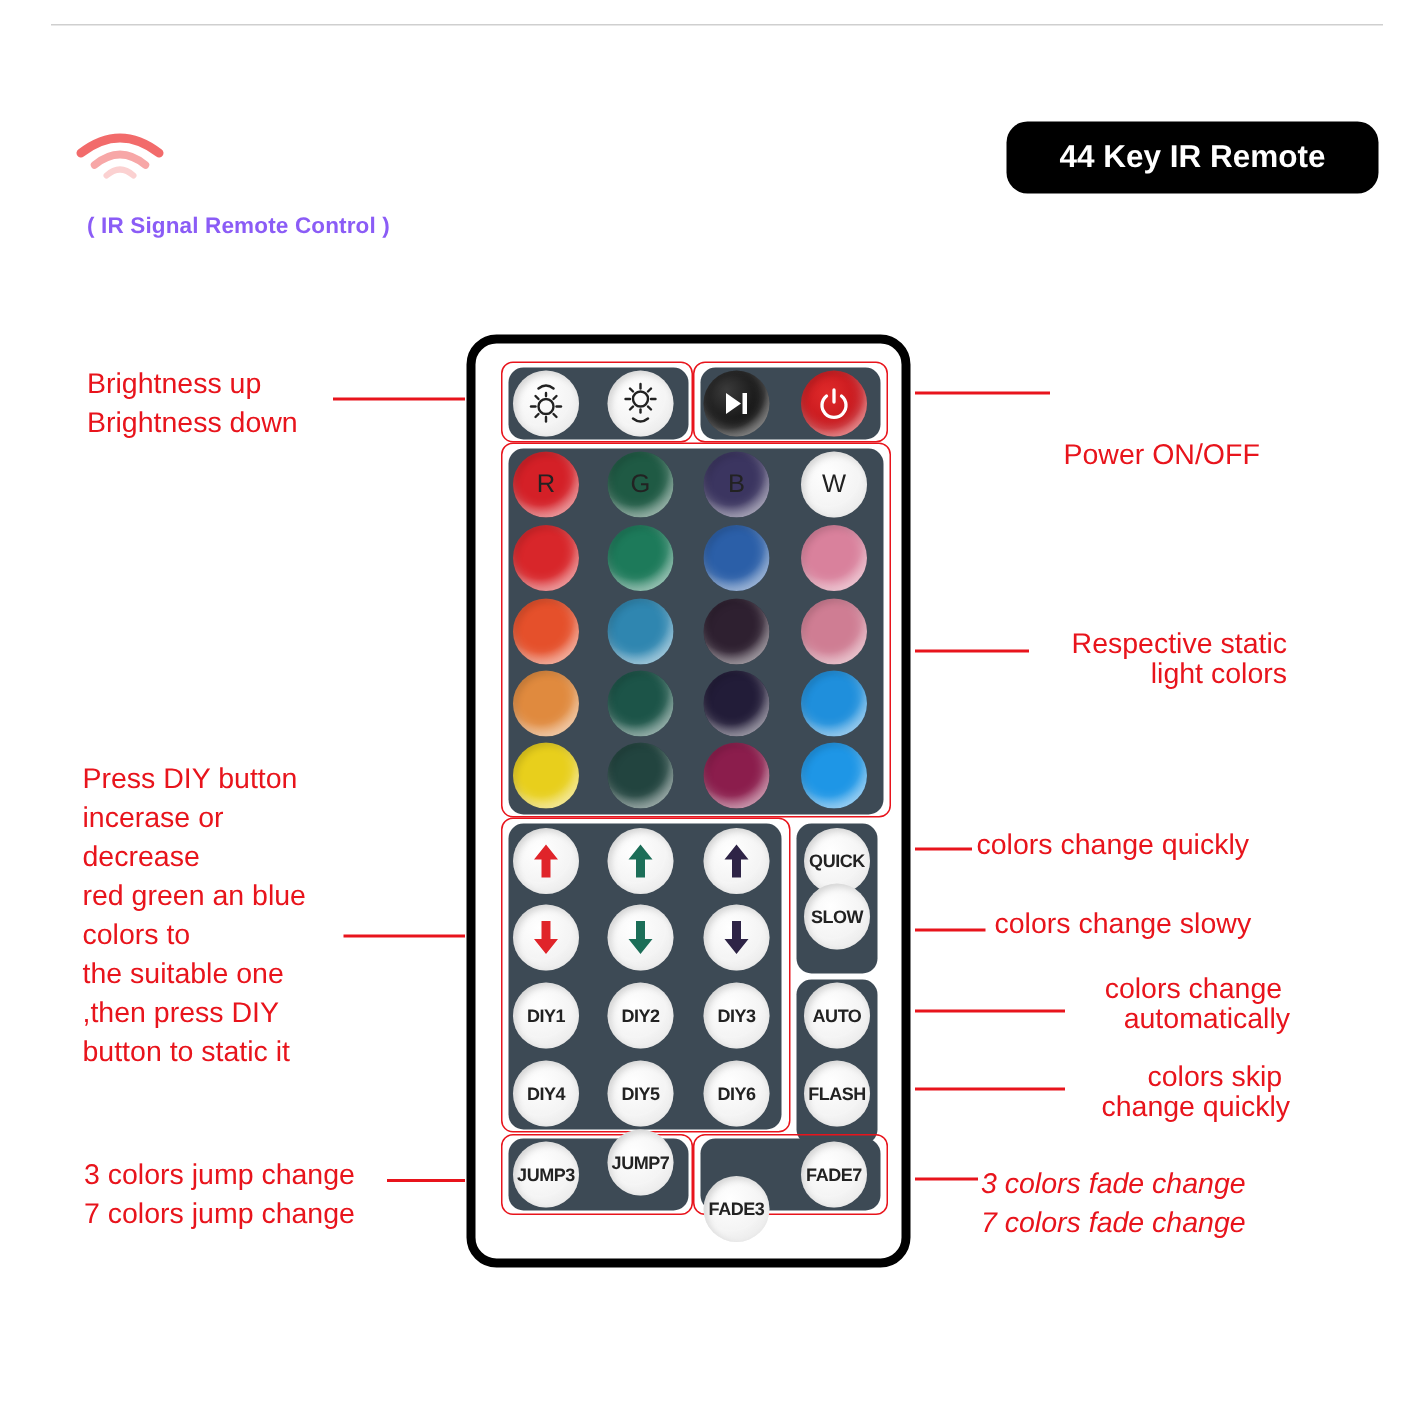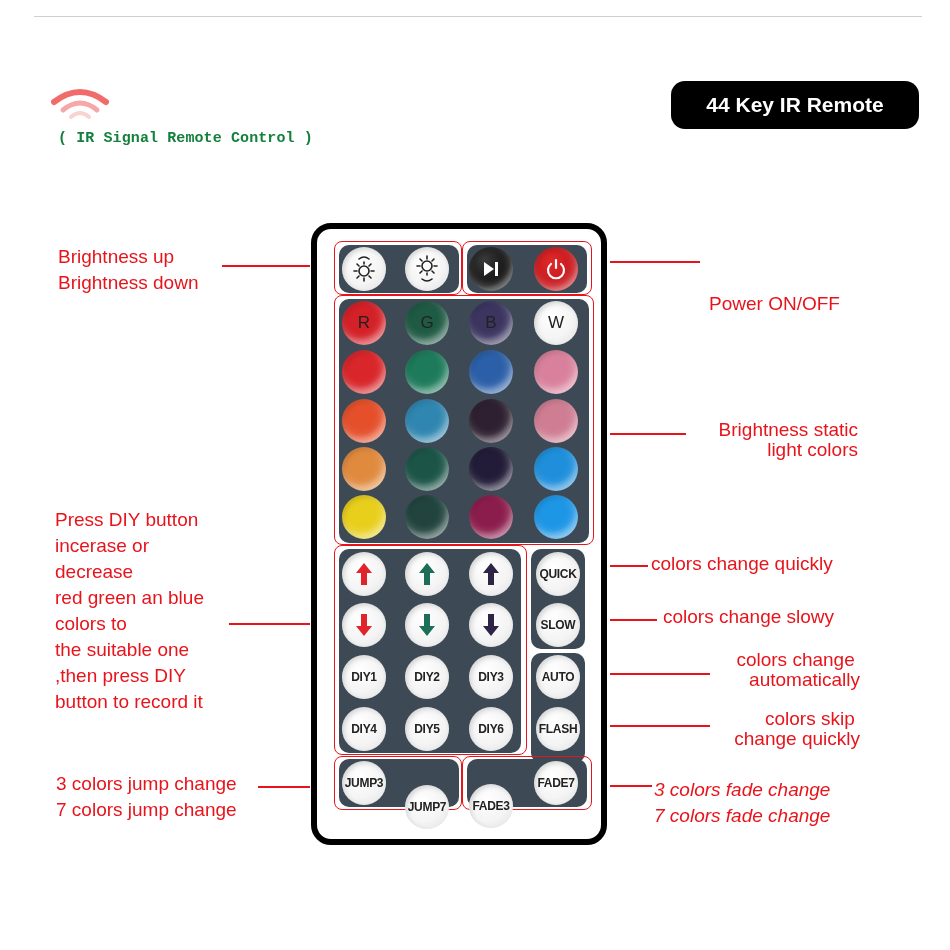--- a/index.html
+++ b/index.html
@@ -2,21 +2,21 @@
 <html><head>
 <meta charset="utf-8">
 <style>
   * { box-sizing: border-box; margin: 0; padding: 0; }
   html, body { width: 950px; height: 950px; background: #ffffff; overflow: hidden; }
   body { position: relative; font-family: "Liberation Sans", sans-serif; }
 
   .topline { position: absolute; left: 34px; top: 16px; width: 888px; height: 1px; background: #cfcfcf; }
 
   .signal { position: absolute; left: 50px; top: 88px; width: 60px; height: 34px; }
-  .ir-caption { position: absolute; left: 58px; top: 130px; font-size: 15px; font-weight: bold; color: #15803d; letter-spacing: 0.1px; font-family: Liberation Mono, monospace; }
+  .ir-caption { position: absolute; left: 58px; top: 142px; font-size: 15px; font-weight: bold; color: #8b5cf6; letter-spacing: 0.1px; }
 
   .title-pill { position: absolute; left: 671px; top: 81px; width: 248px; height: 48px; background: #000; border-radius: 14px;
     color: #fff; font-weight: bold; font-size: 21px; display: flex; align-items: center; justify-content: center; }
 
   
   .remote { position: absolute; left: 311px; top: 223px; width: 296px; height: 622px; border: 6px solid #000; border-radius: 20px; background: #fff; }
 
   .panel { position: absolute; background: #3d4a55; border-radius: 10px; }
   .redbox { position: absolute; border: 1.5px solid #e8141c; border-radius: 8px; }
 
@@ -187,33 +187,33 @@
     </div>
     <div class="btn white" style="left: 88px; top: 478px;">
       <span class="lbl">DIY5</span>
     </div>
     <div class="btn white" style="left: 152px; top: 478px;">
       <span class="lbl">DIY6</span>
     </div>
     <div class="btn white" style="left: 219px; top: 323px;">
       <span class="lbl">QUICK</span>
     </div>
-    <div class="btn white" style="left: 219px; top: 374px;">
+    <div class="btn white" style="left: 219px; top: 360px;">
       <span class="lbl">SLOW</span>
     </div>
     <div class="btn white" style="left: 219px; top: 426px;">
       <span class="lbl">AUTO</span>
     </div>
     <div class="btn white" style="left: 219px; top: 478px;">
       <span class="lbl">FLASH</span>
     </div>
     <div class="btn white" style="left: 25px; top: 532px;">
       <span class="lbl">JUMP3</span>
     </div>
-    <div class="btn white" style="left: 88px; top: 556px; text-align: center;">
+    <div class="btn white" style="left: 88px; top: 524px; text-align: center;">
       <span class="lbl">JUMP7</span>
     </div>
     <div class="btn white" style="left: 152px; top: 555px;">
       <span class="lbl">FADE3</span>
     </div>
     <div class="btn white" style="left: 217px; top: 532px; justify-content: center;">
       <span class="lbl">FADE7</span>
     </div>
   </div>
 
@@ -221,32 +221,32 @@
 Brightness down</div>
 <div class="line" style="left:222px;top:265px;width:88px;"></div>
 
 <div class="note" style="left:55px;top:507px;">Press DIY button
 incerase or
 decrease
 red green an blue
 colors to
 the suitable one
 ,then press DIY
-button to record it</div>
+button to static it</div>
 <div class="line" style="left:229px;top:623px;width:81px;"></div>
 
 <div class="note" style="left:56px;top:771px;">3 colors jump change
 7 colors jump change</div>
 <div class="line" style="left:258px;top:786px;width:52px;"></div>
 
 <div class="line" style="left:610px;top:261px;width:90px;"></div>
 <div class="note" style="left:709px;top:243px;margin-top:48px;">Power ON/OFF</div>
 
 <div class="line" style="left:610px;top:433px;width:76px;"></div>
-<div class="note right" style="left:686px;top:420px;width:172px;line-height:20px;">Brightness static
+<div class="note right" style="left:686px;top:420px;width:172px;line-height:20px;">Respective static
  light colors</div>
 
 <div class="line" style="left:610px;top:565px;width:38px;"></div>
 <div class="note" style="left:651px;top:551px;">colors change quickly</div>
 
 <div class="line" style="left:610px;top:619px;width:47px;"></div>
 <div class="note" style="left:663px;top:604px;text-align:right;">colors change slowy</div>
 
 <div class="line" style="left:610px;top:673px;width:100px;"></div>
 <div class="note right" style="left:690px;top:650px;width:170px;line-height:20px;">colors change 

